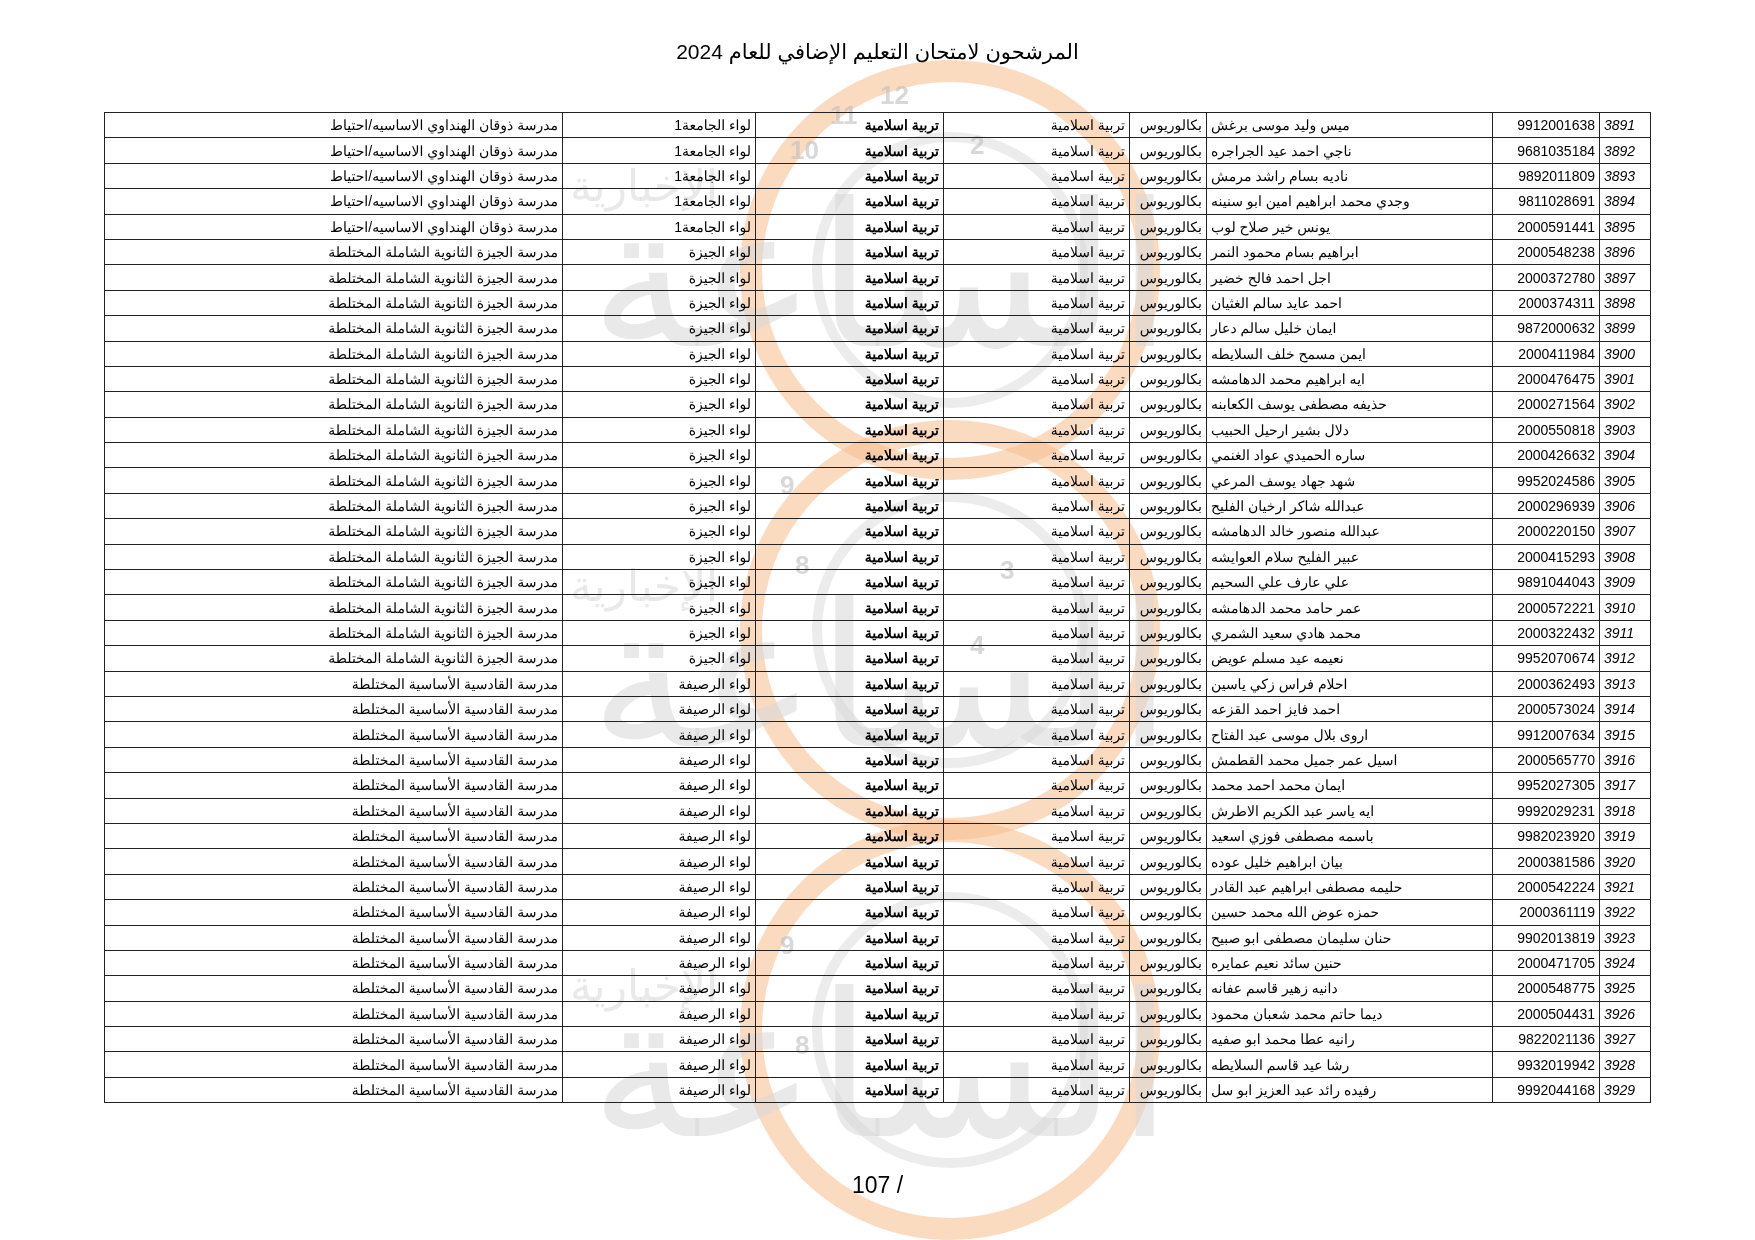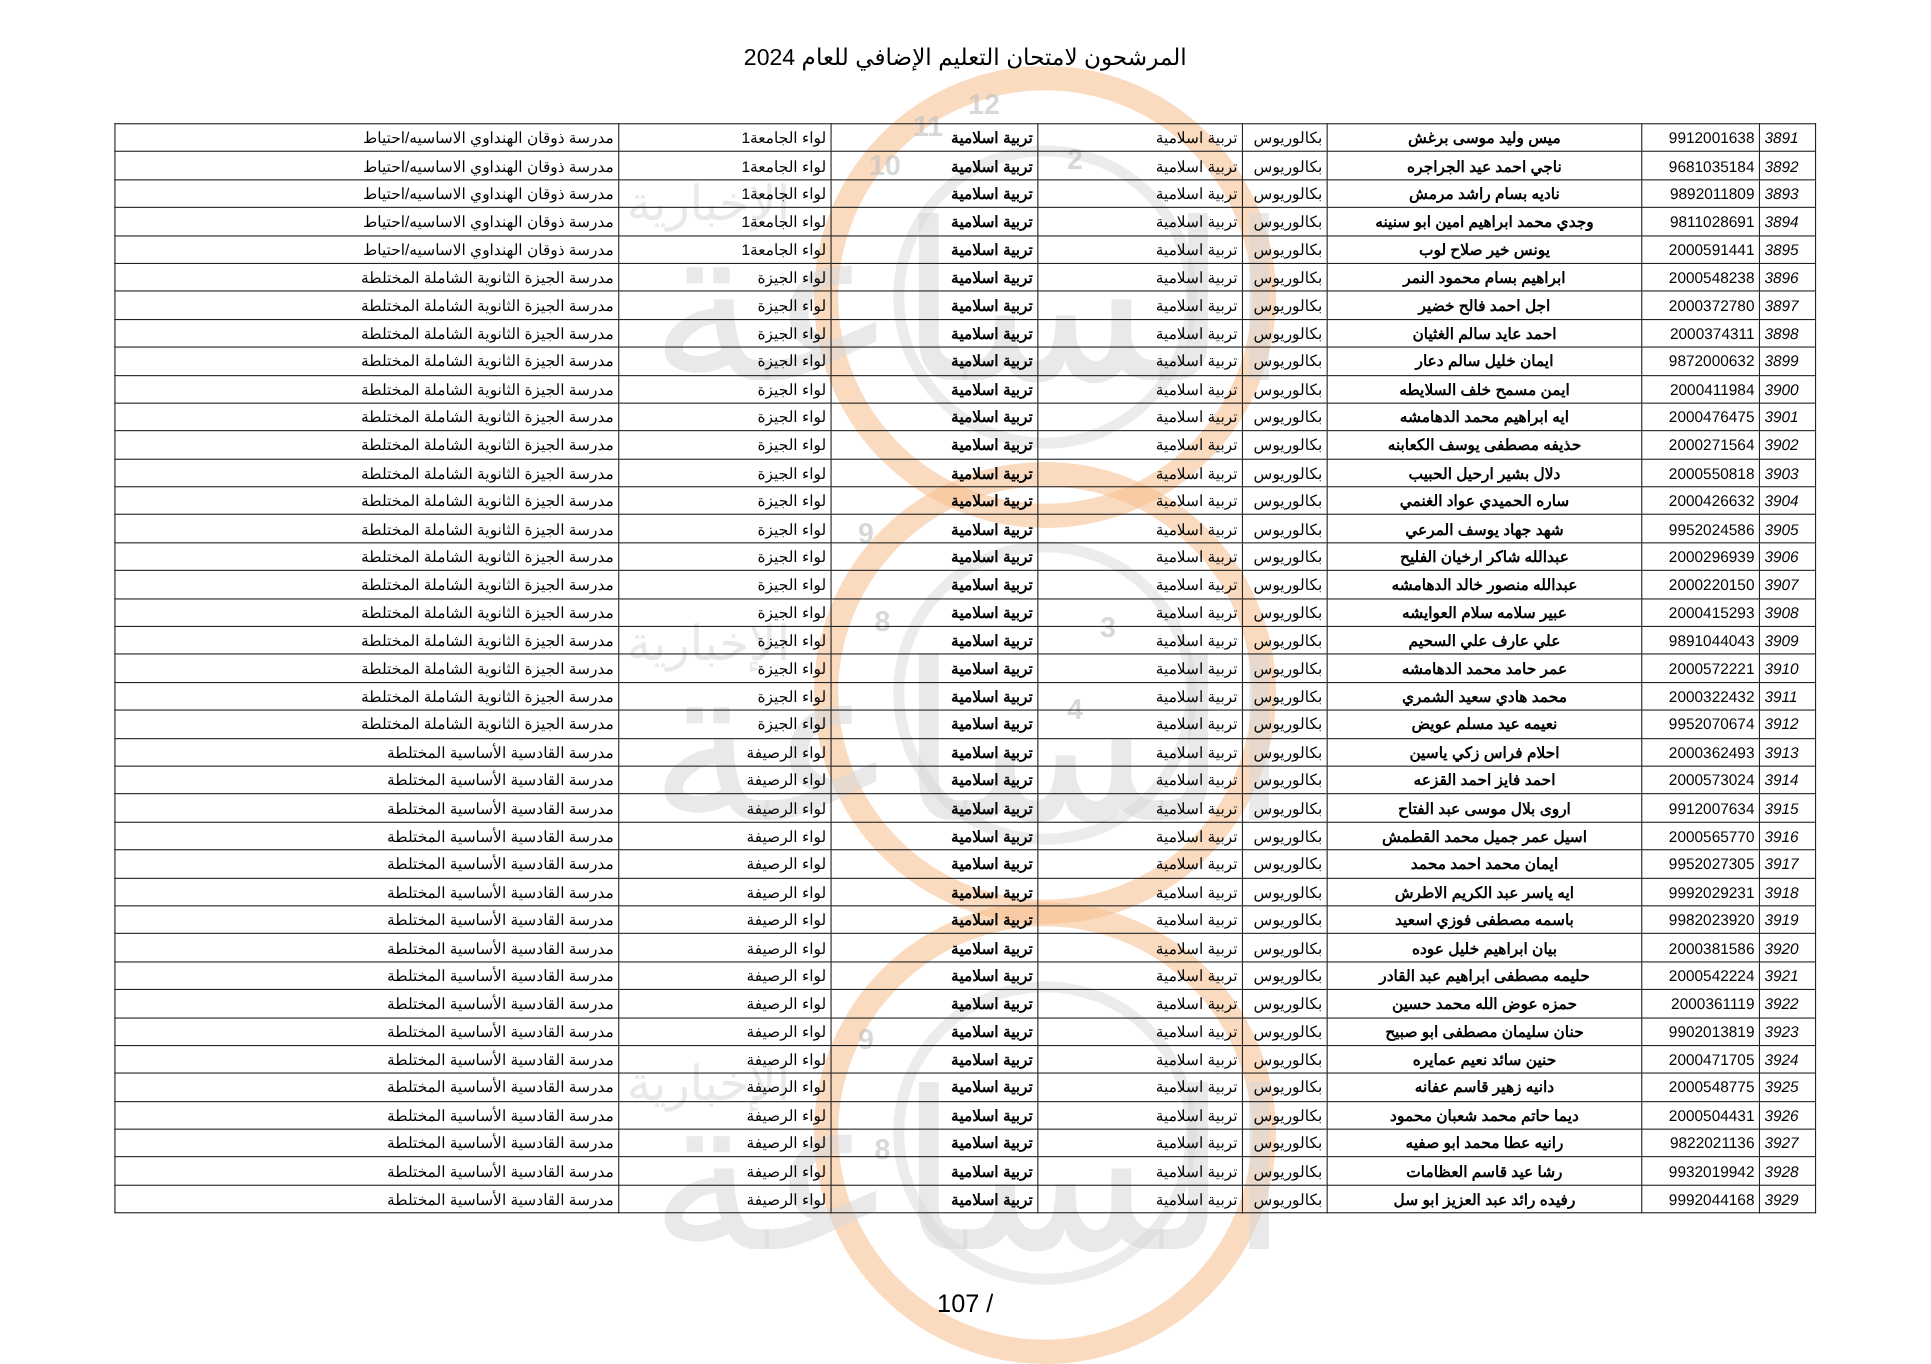--- a/index.html
+++ b/index.html
@@ -31,21 +31,21 @@
     border-collapse:collapse; direction:rtl; table-layout:fixed;
     font-size:14px;
   }
   table.data td {
     border:1.3px solid #222; height:24.4px; padding:0 4px; white-space:nowrap; overflow:hidden;
     font-family:"Liberation Sans", sans-serif; background:transparent;
   }
   td.c-no, td.c-id { font-family:"DejaVu Sans", sans-serif; font-size:14px; text-align:left; direction:ltr; }
   td.c-no { text-align:left;font-style:italic; }
   td.c-id { text-align:right; }
-  td.c-name { text-align:center;font-weight:bold; }
+  td.c-name { text-align:left; }
   td.c-deg { text-align:right; }
   td.c-spec { text-align:right; }
   td.c-subj { text-align:right; font-weight:bold; }
   td.c-dist { text-align:right; }
   td.c-school { text-align:right; }
   .page-num {
     position:absolute; top:1172px; left:0; width:1755px; text-align:center;
     font-family:"Liberation Sans", sans-serif; font-size:23px;
   }
 </style>
@@ -260,21 +260,21 @@
         <td class="c-name">عبدالله منصور خالد الدهامشه</td>
         <td class="c-deg">بكالوريوس</td>
         <td class="c-spec">تربية اسلامية</td>
         <td class="c-subj">تربية اسلامية</td>
         <td class="c-dist">لواء الجيزة</td>
         <td class="c-school">مدرسة الجيزة الثانوية الشاملة المختلطة</td>
       </tr>
       <tr>
         <td class="c-no">3908</td>
         <td class="c-id">2000415293</td>
-        <td class="c-name">عبير سلامه سلام العوايشه</td>
+        <td class="c-name">عبير الفليح سلام العوايشه</td>
         <td class="c-deg">بكالوريوس</td>
         <td class="c-spec">تربية اسلامية</td>
         <td class="c-subj">تربية اسلامية</td>
         <td class="c-dist">لواء الجيزة</td>
         <td class="c-school">مدرسة الجيزة الثانوية الشاملة المختلطة</td>
       </tr>
       <tr>
         <td class="c-no">3909</td>
         <td class="c-id">9891044043</td>
         <td class="c-name">علي عارف علي السحيم</td>
@@ -460,21 +460,21 @@
         <td class="c-name">رانيه عطا محمد ابو صفيه</td>
         <td class="c-deg">بكالوريوس</td>
         <td class="c-spec">تربية اسلامية</td>
         <td class="c-subj">تربية اسلامية</td>
         <td class="c-dist">لواء الرصيفة</td>
         <td class="c-school">مدرسة القادسية الأساسية المختلطة</td>
       </tr>
       <tr>
         <td class="c-no">3928</td>
         <td class="c-id">9932019942</td>
-        <td class="c-name">رشا عيد قاسم العظامات</td>
+        <td class="c-name">رشا عيد قاسم السلايطه</td>
         <td class="c-deg">بكالوريوس</td>
         <td class="c-spec">تربية اسلامية</td>
         <td class="c-subj">تربية اسلامية</td>
         <td class="c-dist">لواء الرصيفة</td>
         <td class="c-school">مدرسة القادسية الأساسية المختلطة</td>
       </tr>
       <tr>
         <td class="c-no">3929</td>
         <td class="c-id">9992044168</td>
         <td class="c-name">رفيده رائد عبد العزيز ابو سل</td>

